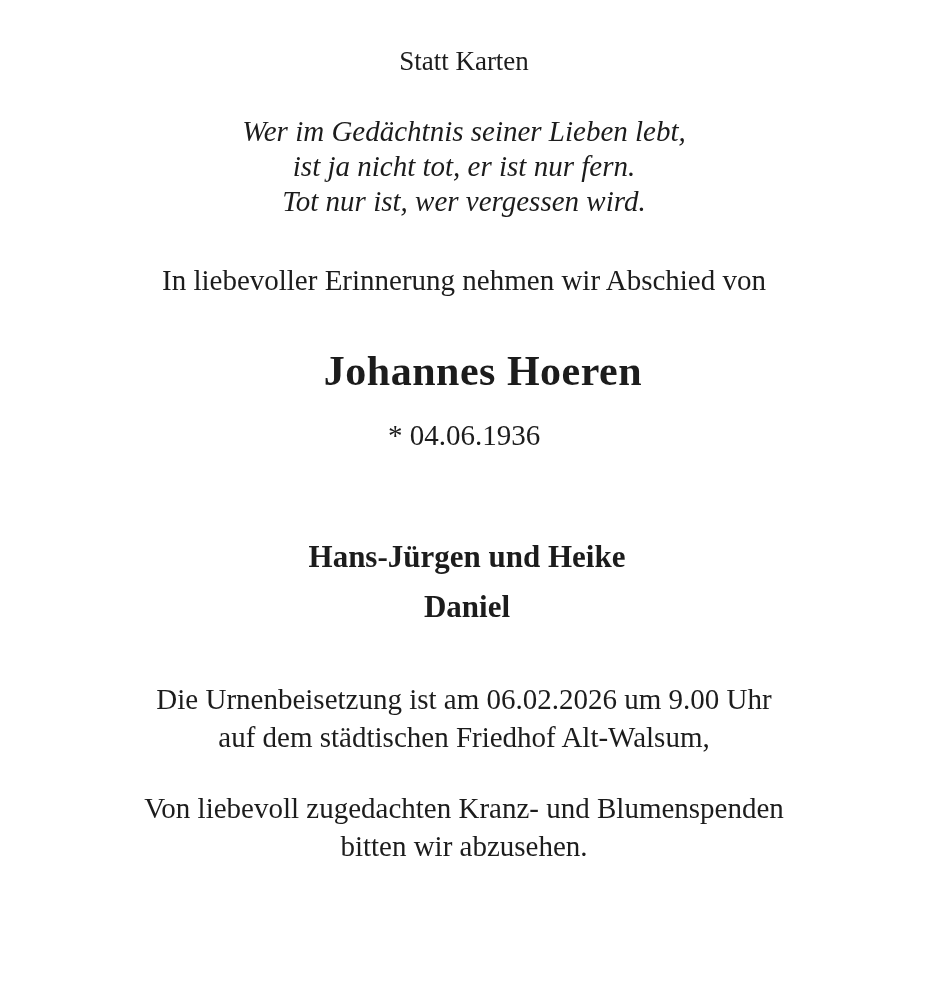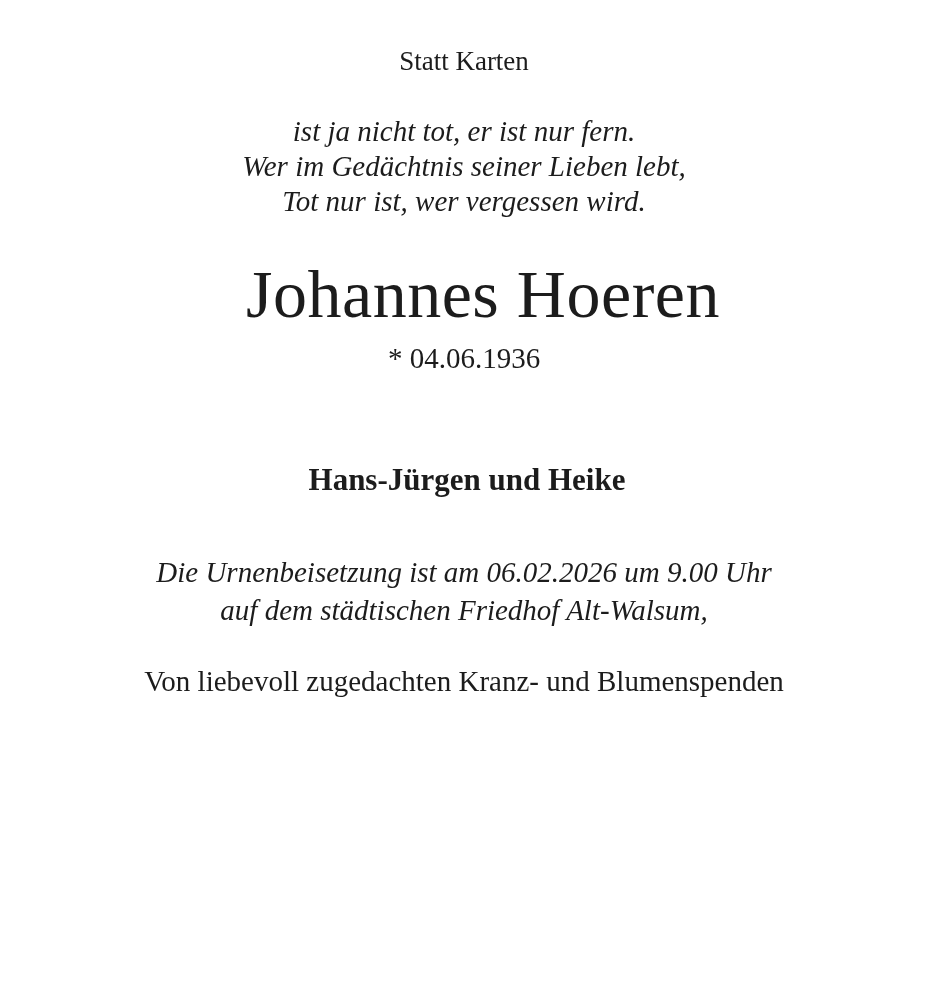--- a/index.html
+++ b/index.html
@@ -29,23 +29,23 @@
     font-size: 29px;
     line-height: 35px;
   }
   .intro-line {
     margin-top: 45px;
     font-size: 29px;
     line-height: 32px;
   }
   .deceased-name {
     margin-top: 46px;
-    font-size: 68px;
+    font-size: 42px;
     line-height: 58px;
-    font-weight: normal;
+    font-weight: bold;
     letter-spacing: 0.5px;
     margin-left: 38px;
   }
   .dates {
     margin-top: 19px;
     font-size: 29px;
     line-height: 33px;
     display: flex;
     justify-content: center;
     gap: 52px;
@@ -57,55 +57,57 @@
     margin-top: 80px;
     font-weight: bold;
     font-size: 31px;
     line-height: 50px;
     padding-left: 6px;
   }
   .funeral-info {
     margin-top: 48px;
     font-size: 29px;
     line-height: 38px;
-    font-style: italic;
   }
   .closing {
     margin-top: 33px;
     font-size: 29px;
     line-height: 38px;
     text-align: center;
   }
 </style>
 </head>
 <body>
 
 <div class="page">
 
   <div class="header-line">Statt Karten</div>
 
   <div class="poem">
+    <div>Wer im Gedächtnis seiner Lieben lebt,</div>
     <div>ist ja nicht tot, er ist nur fern.</div>
-    <div>Wer im Gedächtnis seiner Lieben lebt,</div>
     <div>Tot nur ist, wer vergessen wird.</div>
   </div>
 
+  <div class="intro-line">In liebevoller Erinnerung nehmen wir Abschied von</div>
 
   <div class="deceased-name">Johannes Hoeren</div>
 
   <div class="dates">
     <span class="date-item">* 04.06.1936</span>
   </div>
 
   <div class="mourners">
     <div>Hans-Jürgen und Heike</div>
+    <div>Daniel</div>
   </div>
 
   <div class="funeral-info">
     <div>Die Urnenbeisetzung ist am 06.02.2026 um 9.00 Uhr</div>
     <div>auf dem städtischen Friedhof Alt-Walsum,</div>
   </div>
 
   <div class="closing">
     <div>Von liebevoll zugedachten Kranz- und Blumenspenden</div>
+    <div>bitten wir abzusehen.</div>
   </div>
 
 </div>
 
 </body></html>

